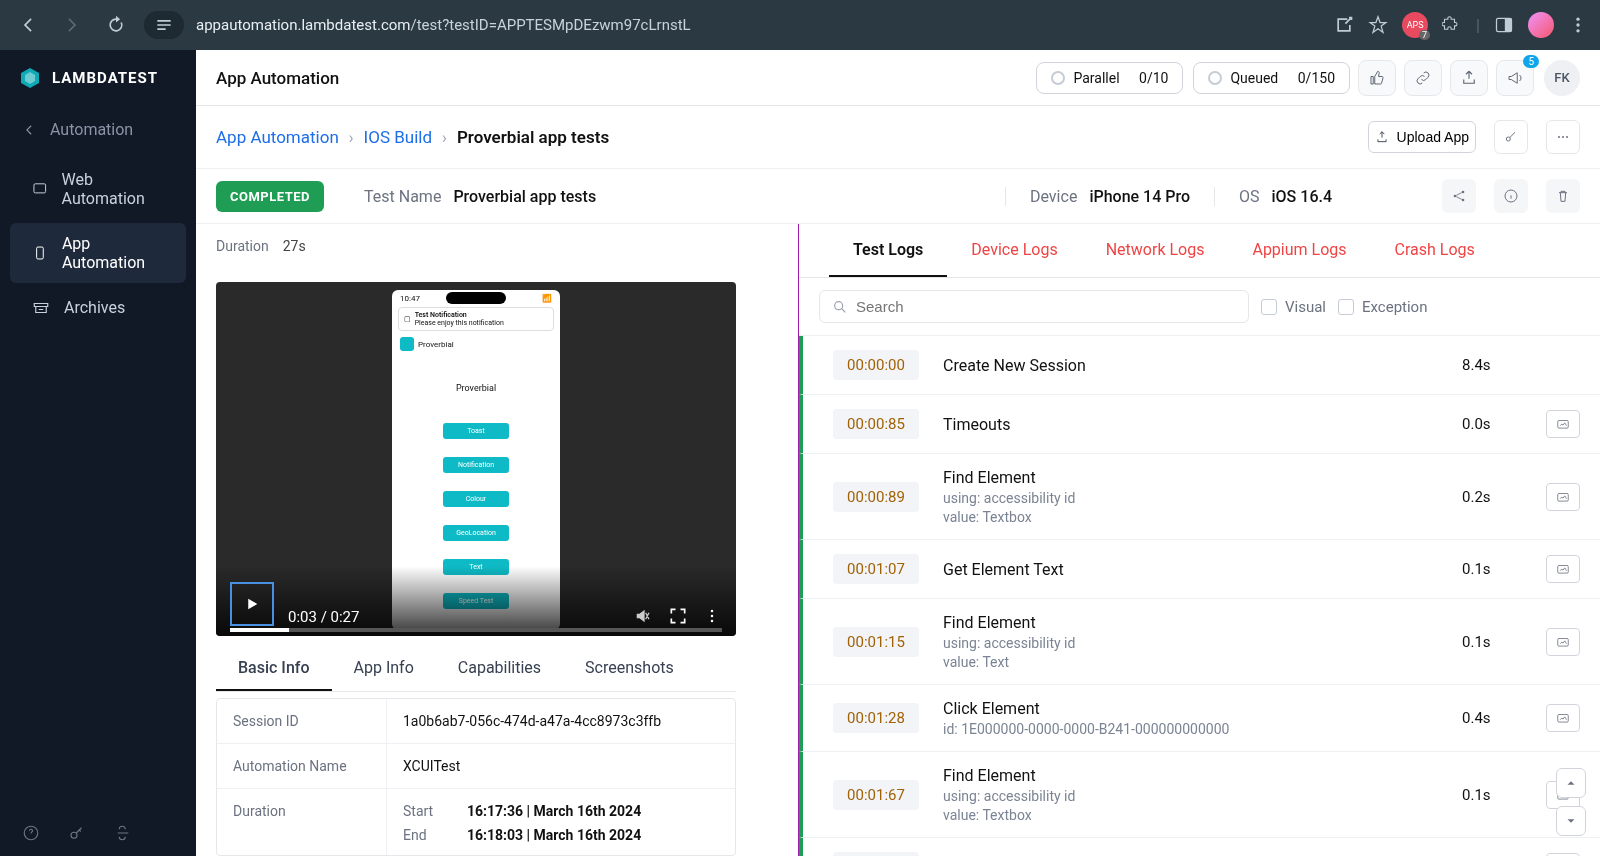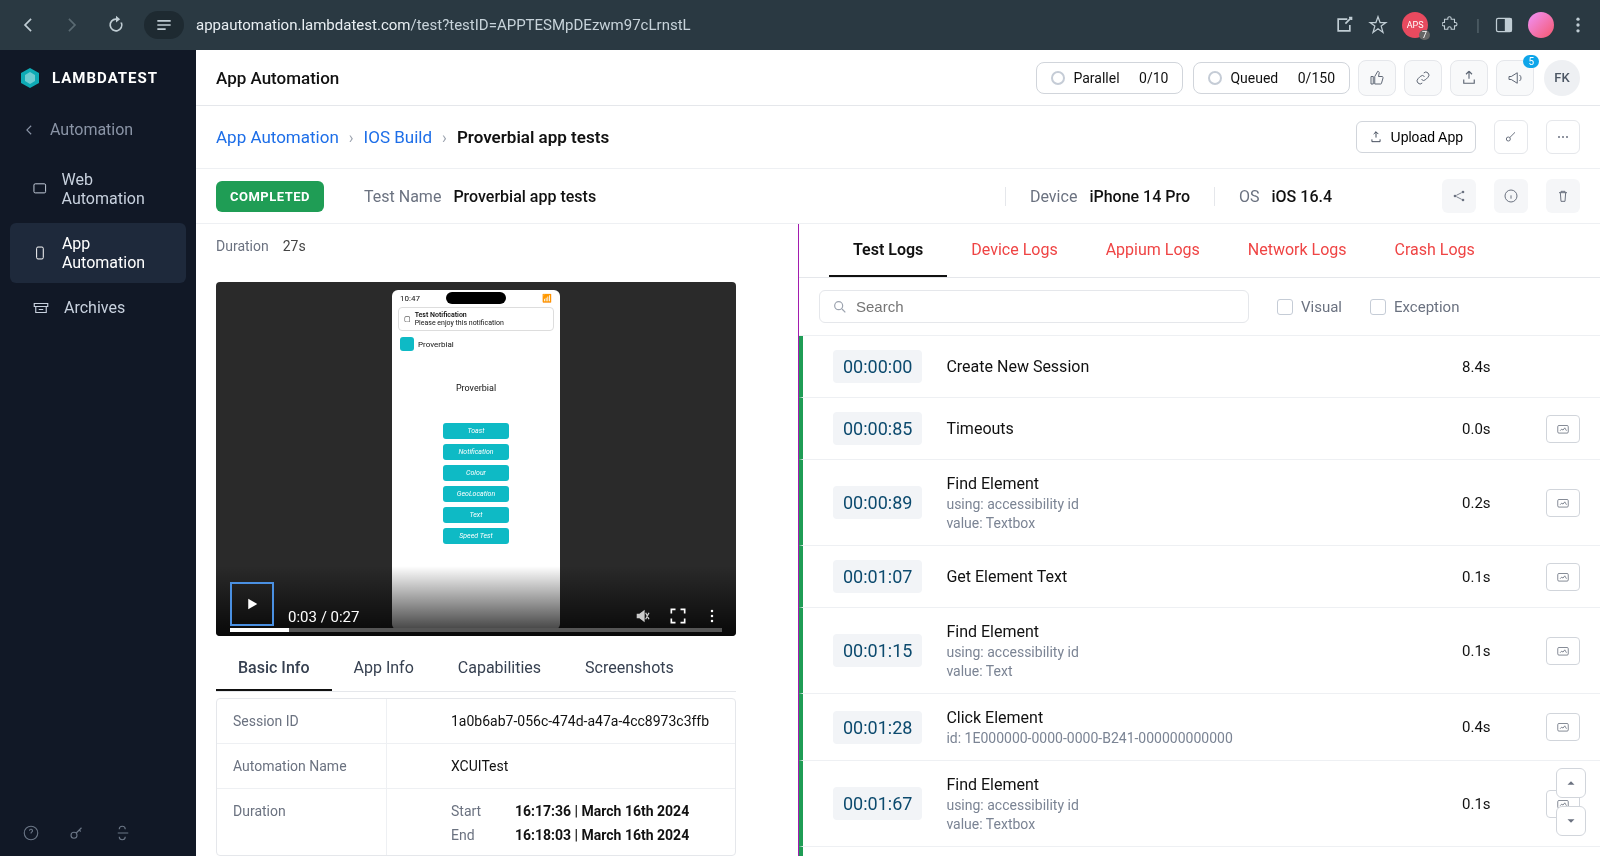--- a/index.html
+++ b/index.html
@@ -46,21 +46,21 @@
 .icon-btn .badge { position: absolute; top: -6px; right: -6px; background: #0ea5e9; color: #fff; border-radius: 8px; font-size: 10px; padding: 1px 5px; }
 .user-circle { width: 36px; height: 36px; border-radius: 50%; background: #eef0f3; display: flex; align-items: center; justify-content: center; font-size: 13px; color: #4b5563; margin-left: 10px; font-weight: 500; }
 
 
 .crumb-row { display: flex; align-items: center; padding: 14px 20px; gap: 10px; }
 .crumb { font-size: 17px; }
 .crumb.link { color: #1d6ee8; cursor: pointer; }
 .crumb.current { color: #111; font-weight: 600; }
 .crumb-sep { color: #9ca3af; }
 .crumb-spacer { flex: 1; }
-.upload-btn { border: 1px solid #d1d5db; border-radius: 6px; padding: 7px 12px; font-size: 14px; display: flex; align-items: center; gap: 8px; cursor: pointer; background: #fff; }
+.upload-btn { border: 1px solid #d1d5db; border-radius: 6px; padding: 7px 6px; font-size: 14px; display: flex; align-items: center; gap: 8px; cursor: pointer; background: #fff; }
 .sm-icon-btn { width: 34px; height: 34px; border: 1px solid #e5e7eb; border-radius: 6px; display: flex; align-items: center; justify-content: center; margin-left: 8px; cursor: pointer; }
 .sm-icon-btn svg { width: 16px; height: 16px; fill: #6b7280; }
 
 
 .info-bar { display: flex; align-items: center; padding: 10px 20px; border-top: 1px solid #eef0f3; border-bottom: 1px solid #eef0f3; gap: 0; }
 .status-badge { background: #1f9d55; color: #fff; font-weight: 700; font-size: 13px; padding: 8px 14px; border-radius: 6px; letter-spacing: 0.5px; }
 .info-seg { display: flex; align-items: center; gap: 12px; padding: 0 24px; font-size: 16px; }
 .info-seg.sep { border-left: 1px solid #e5e7eb; }
 .info-label { color: #6b7280; }
 .info-val { color: #111; font-weight: 500; }
@@ -78,59 +78,59 @@
 
 
 .video-box { background: #2a2a2a; border-radius: 4px; height: 360px; position: relative; display: flex; justify-content: center; overflow: hidden; }
 .phone-frame { width: 168px; background: #fff; margin-top: 8px; height: 340px; border-radius: 6px; overflow: hidden; position: relative; font-size: 8px; }
 .phone-status { display: flex; justify-content: space-between; padding: 4px 8px 0; font-size: 8px; text-align: right; }
 .phone-notch { width: 60px; height: 12px; background: #000; border-radius: 8px; position: absolute; top: 2px; left: 54px; }
 .phone-notif { margin: 4px 6px; border: 1px solid #ddd; border-radius: 4px; padding: 3px 5px; font-size: 7px; display: flex; gap: 4px; align-items: center; }
 .phone-app-hdr { display: flex; align-items: center; gap: 4px; padding: 2px 8px; }
 .phone-logo { width: 14px; height: 14px; background: #0ebac5; border-radius: 3px; }
 .phone-title { text-align: center; margin: 30px 0 30px; font-size: 9px; }
-.phone-btns { display: flex; flex-wrap: wrap; gap: 5px; padding: 0 19px; justify-content: center; font-style: italic; }
+.phone-btns { display: flex; flex-wrap: wrap; gap: 18px; padding: 0 19px; justify-content: center; }
 .phone-btn { background: #0ebac5; color: #fff; font-size: 7px; padding: 4px 0; border-radius: 3px; width: 66px; text-align: center; }
 .video-controls { position: absolute; bottom: 0; left: 0; right: 0; height: 70px; background: linear-gradient(transparent, rgba(0,0,0,0.8)); display: flex; align-items: flex-end; padding: 0 14px 10px; gap: 14px; color: #fff; }
 .play-btn { width: 44px; height: 44px; border: 2px solid #4a90e2; display: flex; align-items: center; justify-content: center; }
 .play-btn svg { fill: #fff; width: 18px; height: 18px; }
 .vtime { font-size: 15px; }
 .vspacer { flex: 1; }
 .vprogress { position: absolute; bottom: 4px; left: 14px; right: 14px; height: 4px; background: #555; }
 .vprogress .bar { height: 100%; width: 12%; background: #fff; }
 
 
 .ltabs { display: flex; border-bottom: 1px solid #e5e7eb; margin-top: 10px; }
 .ltab { padding: 12px 22px; font-size: 16px; color: #374151; cursor: pointer; }
 .ltab.active { border-bottom: 2px solid #111; font-weight: 500; }
 
 
 .info-table { margin-top: 6px; border: 1px solid #e5e7eb; border-radius: 4px; overflow: auto; }
-.info-table-row { display: flex; border-bottom: 1px solid #eef0f3; gap: 48px; }
+.info-table-row { display: flex; border-bottom: 1px solid #eef0f3; }
 .info-table-row:last-child { border-bottom: none; }
 .itk { width: 170px; padding: 14px 16px; color: #6b7280; font-size: 14px; border-right: 1px solid #eef0f3; }
 .itv { flex: 1; padding: 14px 16px; font-size: 14px; color: #111; }
 .itv .sub { display: flex; gap: 24px; margin-bottom: 8px; }
 .itv .sub:last-child { margin-bottom: 0; }
 .itv .sub .k { color: #6b7280; width: 40px; }
 
 
 .rtabs { display: flex; padding: 0 30px; border-bottom: 1px solid #e5e7eb; }
 .rtab { padding: 16px 24px; font-size: 16px; color: #ef4444; cursor: pointer; }
 .rtab.active { border-bottom: 2px solid #111; font-weight: 600; color: #111; }
 
-.search-row { display: flex; align-items: center; padding: 12px 20px; gap: 28px; border-bottom: 1px solid #eef0f3; }
+.search-row { display: flex; align-items: center; padding: 12px 20px; gap: 12px; border-bottom: 1px solid #eef0f3; }
 .search-box { flex: 0 0 430px; border: 1px solid #e5e7eb; border-radius: 6px; display: flex; align-items: center; padding: 7px 12px; gap: 8px; }
 .search-box input { border: none; outline: none; font-size: 15px; flex: 1; }
 .check-item { display: flex; align-items: center; gap: 8px; font-size: 15px; color: #6b7280; }
 .check-box { width: 16px; height: 16px; border: 1.5px solid #c5ccd6; border-radius: 3px; }
 
 .log-list { flex: 1; overflow-y: auto; }
 .log-row { display: flex; align-items: center; padding: 14px 20px 14px 0; border-bottom: 1px solid #eef0f3; border-left: 4px solid #1f9d55; }
-.log-time { background: #f2f4f7; color: #0c4a6e; font-size: 18px; padding: 6px 10px; border-radius: 4px; margin: 0 24px 0 30px; min-width: 86px; text-align: center; }
+.log-time { background: #f2f4f7; color: #a16207; font-size: 15px; padding: 6px 10px; border-radius: 4px; margin: 0 24px 0 30px; min-width: 86px; text-align: center; }
 .log-body { flex: 1; }
 .log-title { font-size: 16px; color: #111; }
 .log-sub { font-size: 14px; color: #7b8494; margin-top: 3px; }
 .log-dur { font-size: 15px; color: #111; margin-right: 40px; min-width: 44px; }
 .log-shot { width: 34px; height: 28px; border: 1px solid #d1d5db; border-radius: 4px; display: flex; align-items: center; justify-content: center; cursor: pointer; }
 .log-shot svg { width: 16px; height: 14px; fill: #6b7280; }
 
 .scroll-nav { position: absolute; right: 14px; bottom: 20px; display: flex; flex-direction: column; gap: 8px; }
 .scroll-btn { width: 30px; height: 30px; border: 1px solid #d1d5db; border-radius: 6px; background: #fff; display: flex; align-items: center; justify-content: center; cursor: pointer; }
 .scroll-btn svg { width: 14px; height: 14px; fill: #6b7280; }
@@ -422,22 +422,22 @@
                 </div>
             </div>
           </div>
         </div>
       </div>
 
       <div class="right-pane">
         <div class="rtabs">
           <div class="rtab active">Test Logs</div>
           <div class="rtab">Device Logs</div>
+          <div class="rtab">Network Logs</div>
           <div class="rtab">Appium Logs</div>
-          <div class="rtab">Network Logs</div>
           <div class="rtab">Crash Logs</div>
         </div>
         <div class="search-row">
           <div class="search-box">
             <svg width="16" height="16" viewBox="0 0 24 24">
                 <circle cx="10" cy="10" r="6" fill="none" stroke="#9ca3af" stroke-width="1.8"></circle>
                 <path d="M15 15l5 5" stroke="#9ca3af" stroke-width="1.8"></path>
               </svg>
             <input placeholder="Search" style="">
           </div>

